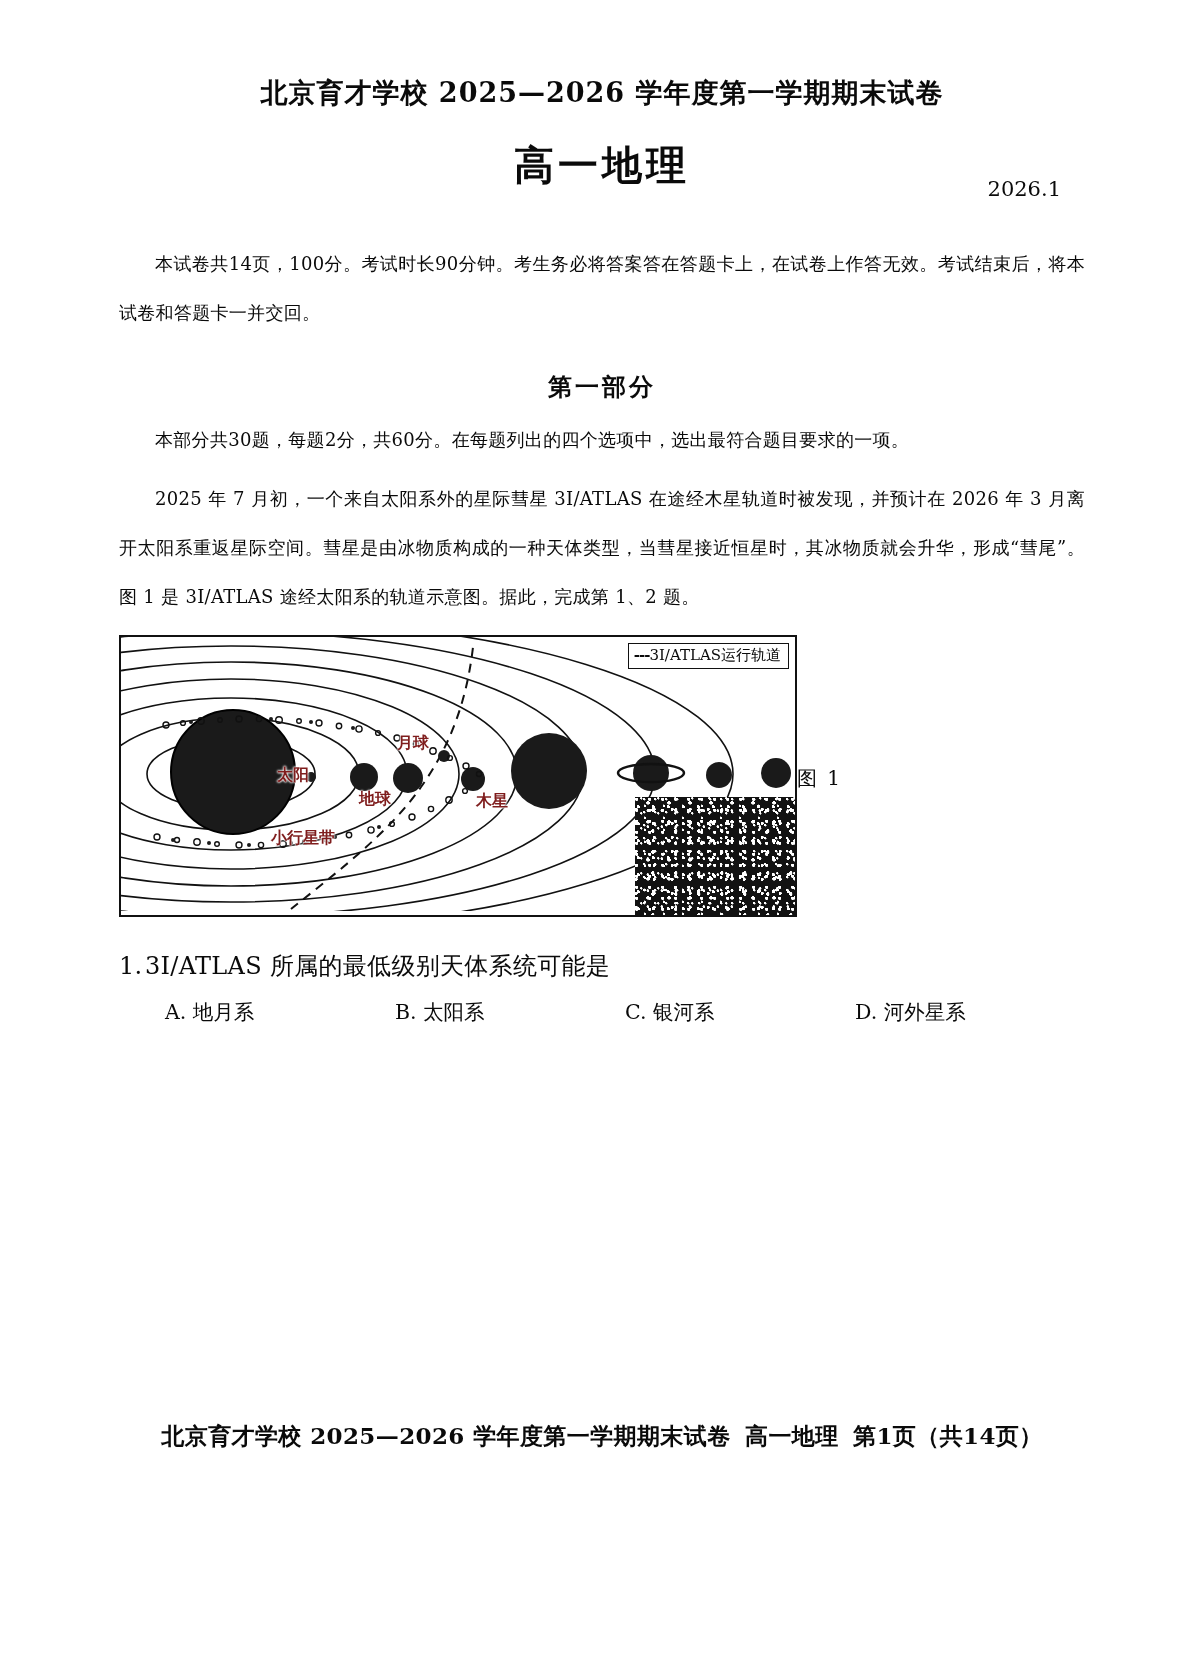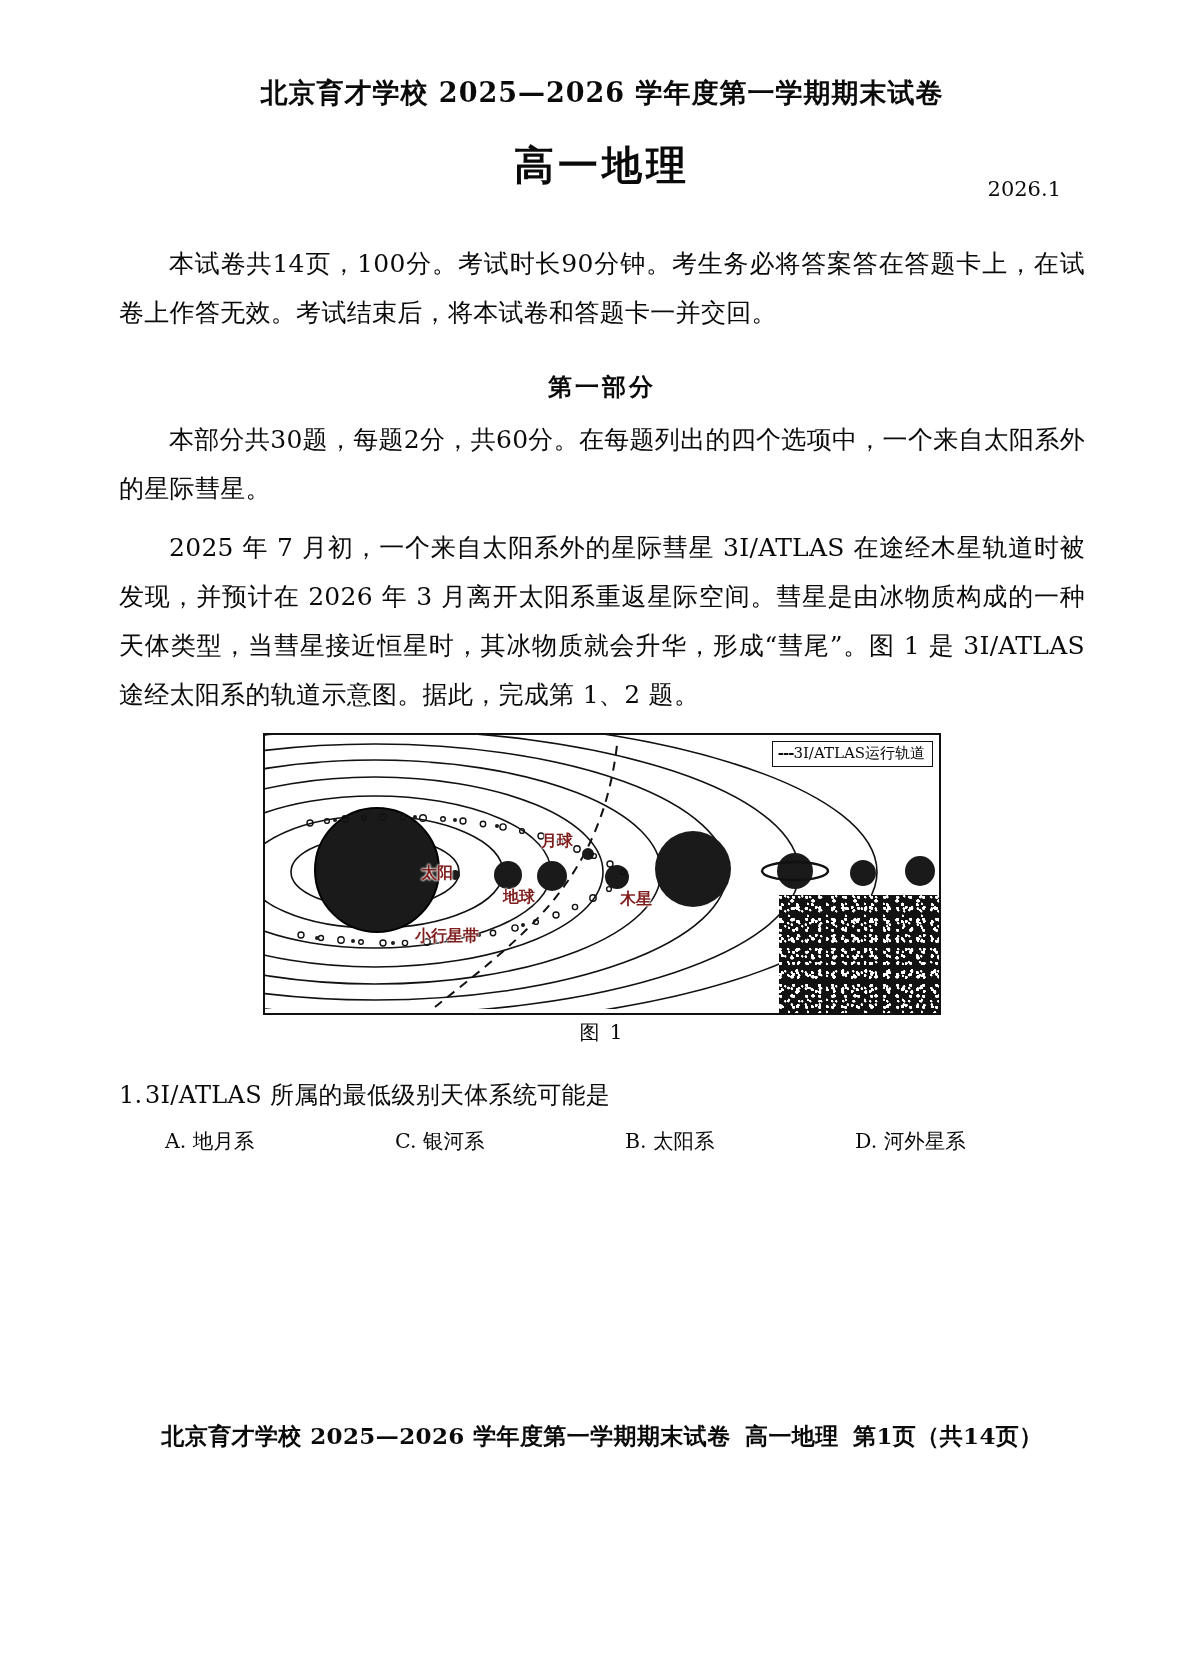--- a/index.html
+++ b/index.html
@@ -51,21 +51,21 @@
     bottom: 2px;
     font-size: 21px;
     font-family: "DejaVu Serif", "Liberation Serif", serif;
   }
 
   
   .body-block {
     margin: 0 106px 0 106px;
   }
   .para {
-    font-size: 25px;
+    font-size: 18px;
     line-height: 49px;
     text-align: justify;
     text-indent: 2em;
     letter-spacing: 0.3px;
     margin: 0;
   }
   .instructions {
     margin-top: 36px;
   }
   .section-title {
@@ -76,21 +76,21 @@
     margin: 34px 0 12px 0;
   }
   .stem {
     margin-top: 10px;
   }
 
   
   .figure-wrap {
     margin: 14px 0 0 0;
     display: flex;
-    flex-direction: column;
+    flex-direction: row;
     align-items: center;
   }
   .figure-box {
     position: relative;
     width: 674px;
     height: 278px;
     border: 2px solid #111;
     background: #fff;
     overflow: hidden;
   }
@@ -197,21 +197,21 @@
     <span class="subject-title">高一地理</span>
     <span class="exam-date">2026.1</span>
   </div>
 
   <div class="body-block">
 
     <p class="para instructions">本试卷共14页，100分。考试时长90分钟。考生务必将答案答在答题卡上，在试卷上作答无效。考试结束后，将本试卷和答题卡一并交回。</p>
 
     <div class="section-title">第一部分</div>
 
-    <p class="para">本部分共30题，每题2分，共60分。在每题列出的四个选项中，一个来自太阳系外的星际彗星。</p>
+    <p class="para">本部分共30题，每题2分，共60分。在每题列出的四个选项中，选出最符合题目要求的一项。</p>
 
     <p class="para stem">2025 年 7 月初，一个来自太阳系外的星际彗星 3I/ATLAS 在途经木星轨道时被发现，并预计在 2026 年 3 月离开太阳系重返星际空间。彗星是由冰物质构成的一种天体类型，当彗星接近恒星时，其冰物质就会升华，形成“彗尾”。图 1 是 3I/ATLAS 途经太阳系的轨道示意图。据此，完成第 1、2 题。</p>
 
     <div class="figure-wrap">
       <div class="figure-box">
 
         <svg class="fig-svg" width="670" height="274" viewBox="0 0 670 274">
           <g fill="none" stroke="#111" stroke-width="1.6">
             <ellipse cx="110" cy="137" rx="84" ry="36"></ellipse>
             <ellipse cx="110" cy="137" rx="128" ry="56"></ellipse>
@@ -317,22 +317,22 @@
     </div>
 
     <div class="questions">
 
       <div>
         <div class="q-stem">
           <span class="q-num">1.</span><span>3I/ATLAS 所属的最低级别天体系统可能是</span>
         </div>
         <div class="opts four">
           <div class="opt">A. 地月系</div>
+          <div class="opt">B. 太阳系</div>
           <div class="opt">C. 银河系</div>
-          <div class="opt">B. 太阳系</div>
           <div class="opt">D. 河外星系</div>
         </div>
       </div>
 
 
     </div>
   </div>
 
   <div class="footer">
     <span>北京育才学校 2025—2026 学年度第一学期期末试卷</span>

